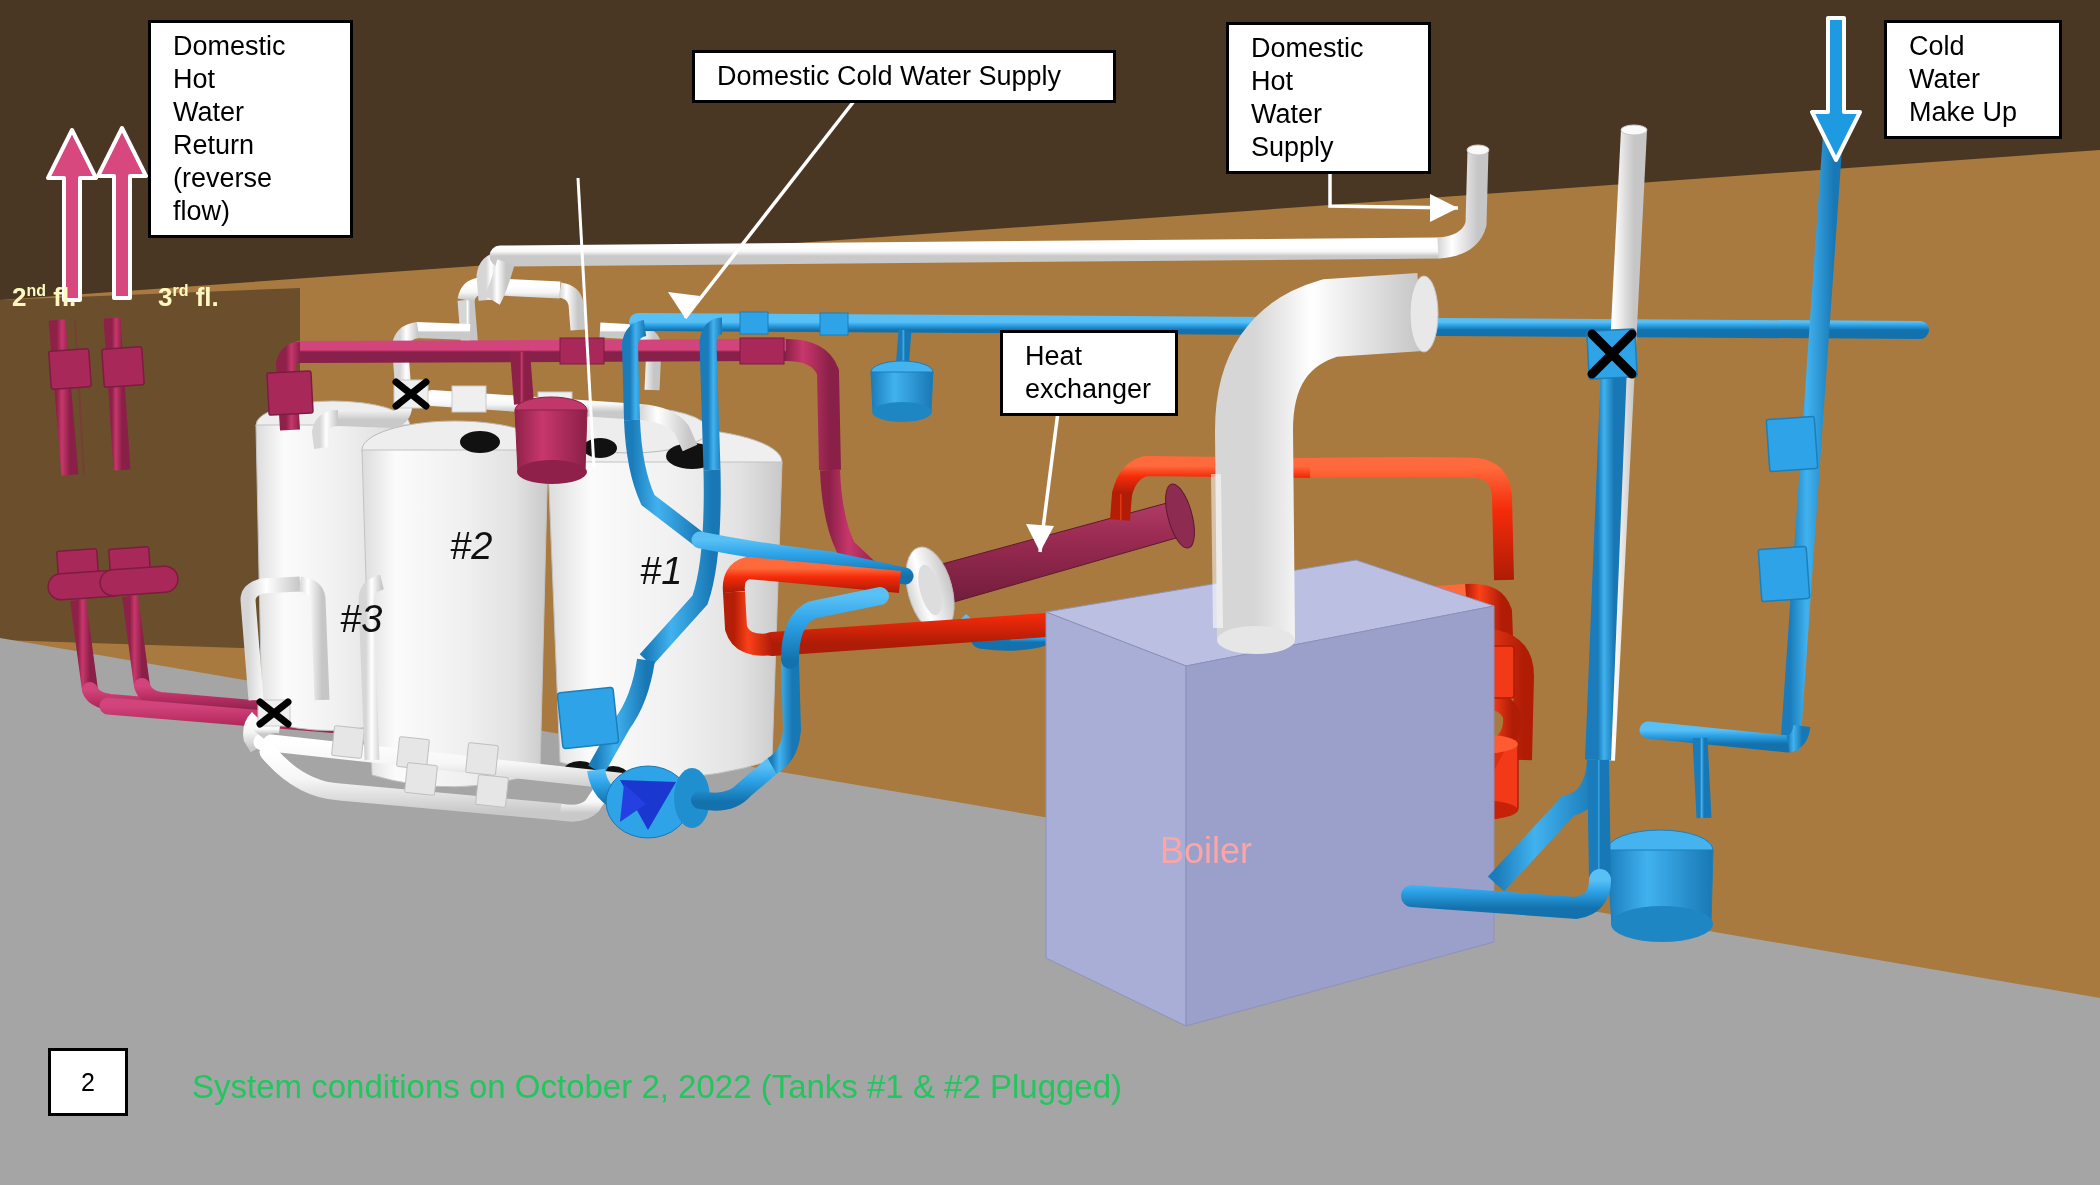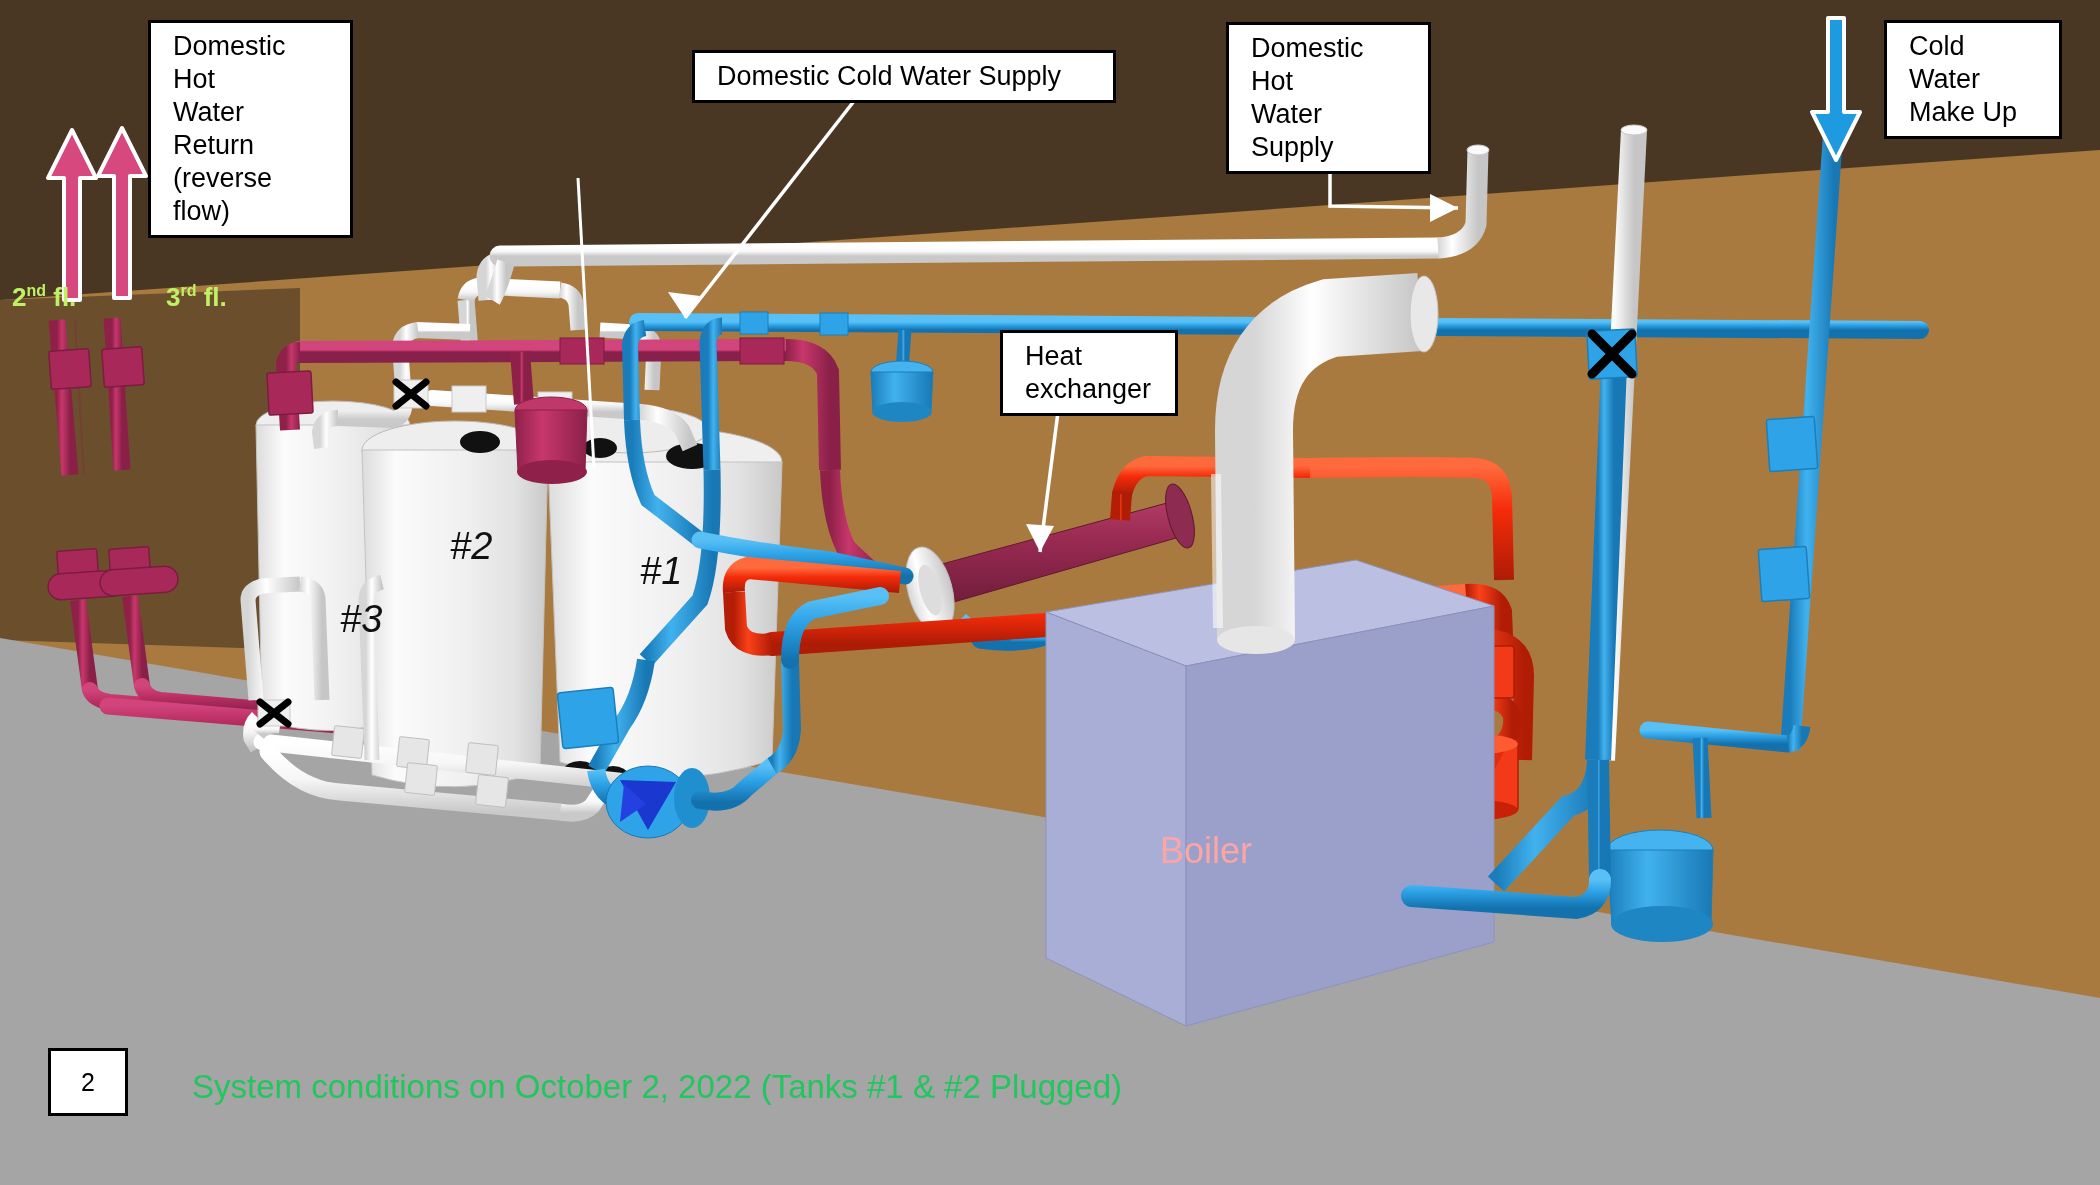--- a/index.html
+++ b/index.html
@@ -18,21 +18,21 @@
 
   
   .callout{position:absolute;background:#fff;border:3px solid #000;
            font-size:27px;line-height:1.22;color:#000;padding:7px 22px;
            text-align:left;white-space:pre-line;box-sizing:border-box;}
 
   
   svg.layer{position:absolute;left:0;top:0;width:2100px;height:1185px;overflow:visible;}
 
   
-  .fl-label{position:absolute;color:#bef264;font-size:26px;font-weight:bold;}
+  .fl-label{position:absolute;color:#fef9c3;font-size:26px;font-weight:bold;}
   .fl-label sup{font-size:16px;}
 
   
   .tank-num{position:absolute;color:#111;font-size:38px;font-weight:400;
             font-style:italic;font-family:"Liberation Sans",sans-serif;}
   .boiler-label{position:absolute;color:#fca5a5;font-size:36px;text-align:right;}
 
   
   .slide-badge{position:absolute;background:#fff;border:3px solid #000;
                width:74px;height:62px;display:flex;align-items:center;justify-content:center;
@@ -375,21 +375,21 @@
       <path d="M1458,208 L1430,194 L1430,222 Z" fill="#ffffff" stroke="none"></path>
 
       <path d="M1058,412 L1040,552"></path>
       <path d="M1040,552 L1026,524 L1054,526 Z" fill="#ffffff" stroke="none"></path>
     </g>
   </svg>
 
   <div class="fl-label" style="left:12px;top:282px;">
     <span>2</span><sup>nd</sup><span> fl.</span>
   </div>
-  <div class="fl-label" style="left:158px;top:282px;margin-left:8px;">
+  <div class="fl-label" style="left:158px;top:282px;">
     <span>3</span><sup>rd</sup><span> fl.</span>
   </div>
 
   <div class="tank-num" style="left:640px;top:550px;">#1</div>
   <div class="tank-num" style="left:450px;top:525px;">#2</div>
   <div class="tank-num" style="left:340px;top:598px;">#3</div>
 
   <div class="boiler-label" style="left:1160px;top:830px;">Boiler</div>
 
   <div class="callout" style="left:148px;top:20px;width:205px;">Domestic Hot

